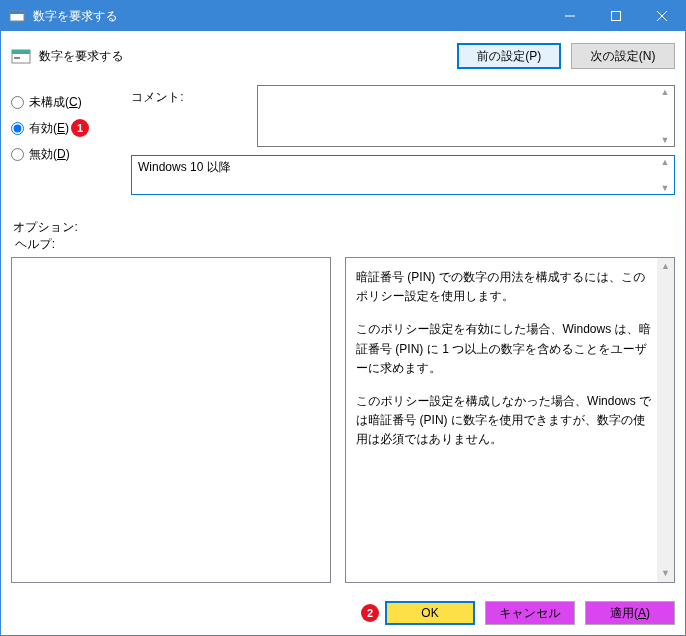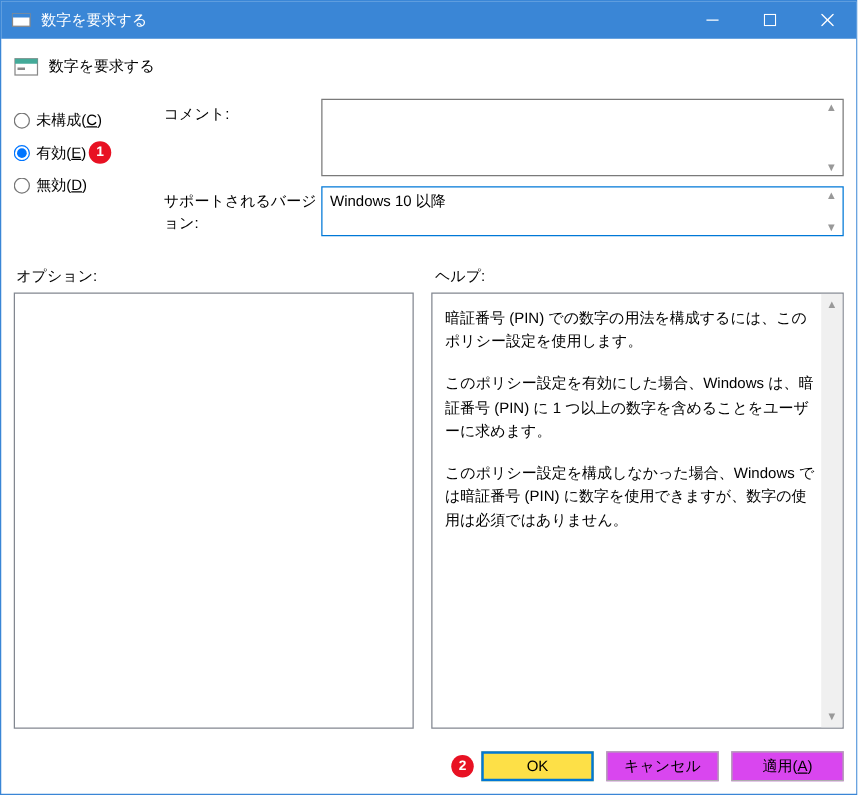--- a/index.html
+++ b/index.html
@@ -28,21 +28,21 @@
 .fieldscol { flex: 1; }
 .fieldrow { display: flex; align-items: flex-start; margin-bottom: 8px; }
 .fieldlabel { width: 126px; padding-top: 4px; }
 .textbox { flex: 1; border: 1px solid #7a7a7a; background: #fff; position: relative; }
 .textbox.comment { height: 62px; }
 .textbox.support { height: 40px; border: 1px solid #0078d7; padding: 3px 0 3px 6px; font-size: 12px; }
 .scrollhint { position: absolute; right: 1px; width: 16px; color: #999; font-size: 9px; text-align: center; }
 .scrollhint.top { top: 1px; }
 .scrollhint.bot { bottom: 1px; }
 
-.seclabels { display: flex; margin-bottom: 4px; }
+.seclabels { display: flex; margin-bottom: 4px; flex-direction: column; }
 .seclabels .lab1 { width: 333px; padding-left: 2px; }
 .seclabels .lab2 { padding-left: 4px; }
 
 .panes { flex: 1; display: flex; gap: 14px; min-height: 0; }
 .pane { flex: 1; border: 1px solid #828790; background: #fff; padding: 10px; overflow: hidden; position: relative; }
 .pane.help { padding: 10px 20px 10px 10px; line-height: 1.6; }
 .pane.help p { margin-bottom: 14px; }
 .scrolltrack { position: absolute; right: 0; top: 0; bottom: 0; width: 17px; display: flex; flex-direction: column; background: #f0f0f0; }
 .scrolltrack span { font-size: 9px; color: #999; text-align: center; height: 17px; line-height: 17px; }
 .scrolltrack .track { flex: 1; }
@@ -87,20 +87,24 @@
   <div class="content">
     <div class="headerrow">
       <span class="hicon">
         <svg width="20" height="20">
             <rect x="1" y="4" width="18" height="13" fill="#fff" stroke="#888"></rect>
             <rect x="1" y="4" width="18" height="4" fill="#4a9"></rect>
             <rect x="3" y="11" width="6" height="2" fill="#888"></rect>
           </svg>
       </span>
       <span class="htitle">数字を要求する</span>
+      <div class="navbtns">
+        <button class="navbtn active"><span>前の設定(P)</span></button>
+        <button class="navbtn"><span>次の設定(N)</span></button>
+      </div>
     </div>
 
     <div class="midrow">
       <div class="radiocol">
         <div class="radio-item">
           <input type="radio" name="state" style="">
           <label>未構成(<u>C</u>)</label>
         </div>
         <div class="radio-item">
           <input type="radio" name="state" checked="" style="">
@@ -114,21 +118,20 @@
       </div>
       <div class="fieldscol">
         <div class="fieldrow">
           <div class="fieldlabel">コメント:</div>
           <div class="textbox comment">
             <span class="scrollhint top">▲</span>
             <span class="scrollhint bot">▼</span>
           </div>
         </div>
         <div class="fieldrow">
-          <div class="fieldlabel">サポートされるバージョン:</div>
           <div class="textbox support">
             <span>Windows 10 以降</span>
             <span class="scrollhint top">▲</span>
             <span class="scrollhint bot">▼</span>
           </div>
         </div>
       </div>
     </div>
 
     <div class="seclabels">

